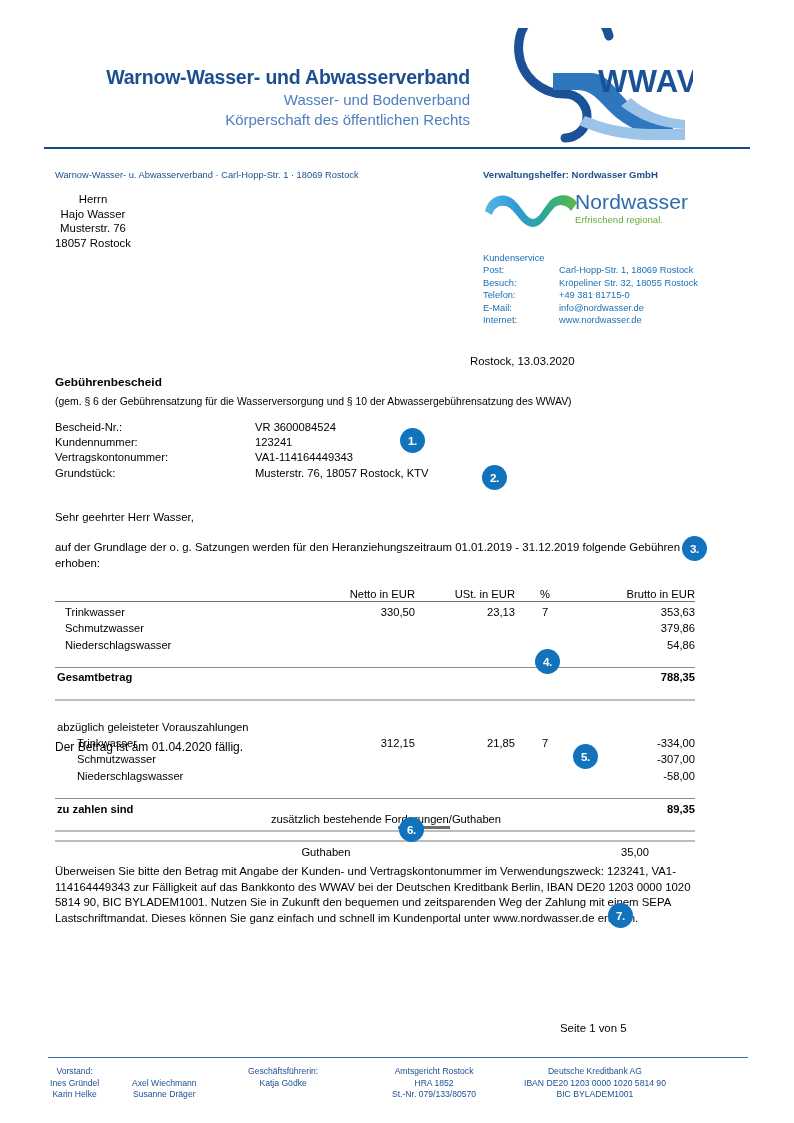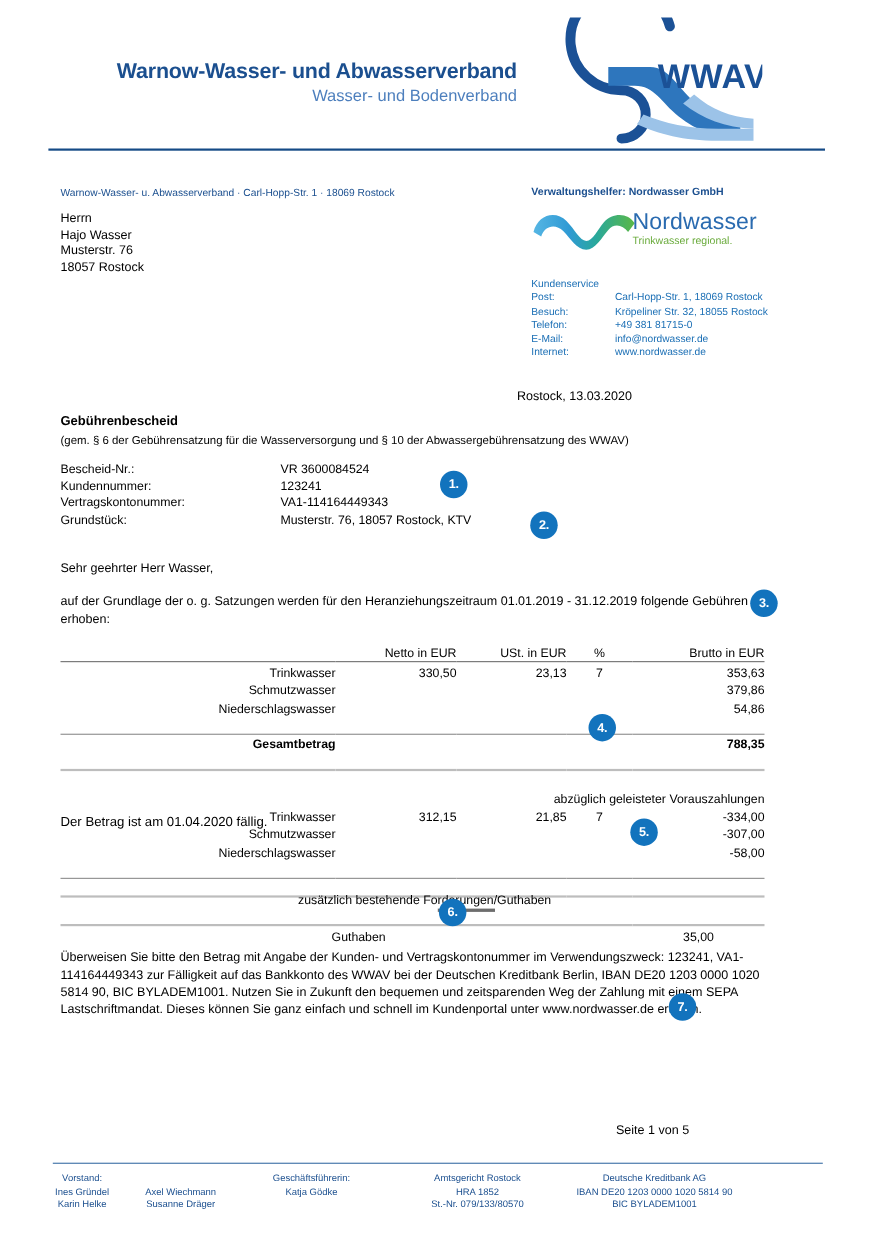--- a/index.html
+++ b/index.html
@@ -17,21 +17,21 @@
   }
   .page {
     position: absolute;
     inset: 0;
     background: #ffffff;
   }
 
   
   .header {
     position: absolute;
-    left: 0; top: 4px;
+    left: 0; top: 16px;
     width: 632px;
     height: 140px;
   }
   .brand-block {
     position: absolute;
     left: 40px;
     top: 50px;
     width: 430px;
     text-align: right;
   }
@@ -82,21 +82,21 @@
     white-space: nowrap;
   }
   .address-block {
     position: absolute;
     left: 55px;
     top: 192px;
     font-size: 11.4px;
     color: #000;
     line-height: 14.6px;
   }
-  .address-block div { white-space: nowrap; }
+  .address-block div { white-space: nowrap; text-align: center; }
 
   
   .nw-panel {
     position: absolute;
     left: 483px;
     top: 169px;
     width: 260px;
   }
   .nw-title {
     font-size: 9.6px;
@@ -202,21 +202,21 @@
     top: 580px;
     width: 640px;
     font-size: 11.2px;
     border-collapse: collapse;
   }
   .tbl td, .tbl th {
     padding: 0;
     font-weight: normal;
     vertical-align: bottom;
   }
-  .tbl .c-label { text-align: right; padding-left: 10px; }
+  .tbl .c-label { text-align: left; padding-left: 10px; }
   .tbl .c-label.lvl2 { padding-left: 22px; }
   .tbl .c-label.lvl0 { padding-left: 2px; }
   .tbl .c-net, .tbl .c-vat, .tbl .c-pct, .tbl .c-gross { text-align: right; }
   .tbl .c-pct { text-align: center; }
   .tbl thead th { height: 20px; font-size: 11.2px; }
   .tbl tbody tr { height: 16.4px; }
   .rule-thin td {
     border-bottom: 1px solid #8c8c8c;
     height: 1px; font-size: 0; line-height: 0;
   }
@@ -324,20 +324,21 @@
 </style>
 </head>
 <body>
 
 <div class="page">
 
   <div class="header">
     <div class="brand-block">
       <div class="brand-line1">Warnow-Wasser- und Abwasserverband</div>
       <div class="brand-line2">Wasser- und Bodenverband</div>
+      <div class="brand-line3">Körperschaft des öffentlichen Rechts</div>
     </div>
 
     <div class="wwav-logo">
       <svg width="180" height="115" viewBox="0 0 180 115" xmlns="http://www.w3.org/2000/svg">
 
         <path d="M96 8 A46 46 0 1 0 52 66 A22 22 0 0 1 52 110" fill="none" stroke="#1b5196" stroke-width="9" stroke-linecap="round"></path>
 
         <path d="M40 45 L78 45 C96 45 104 66 120 78 C132 87 146 92 160 93 L160 110 C140 110 120 103 104 90 C88 77 82 62 64 62 L40 62 Z" fill="#2e76bd"></path>
 
         <path d="M72 88 C92 96 112 101 140 101 L172 101 L172 112 L140 112 C108 112 86 106 66 97 Z" fill="#9cc3e8"></path>
@@ -372,21 +373,21 @@
               <stop offset="62%" stop-color="#29a89b"></stop>
               <stop offset="100%" stop-color="#5bb847"></stop>
             </linearGradient>
           </defs>
           <path d="M2 22 C6 6 22 2 32 12 C40 20 44 30 50 30 C56 30 60 20 66 13 C74 4 88 4 94 14
                    L88 22 C83 15 75 14 70 20 C64 27 58 38 50 38 C41 38 36 28 29 21 C22 14 12 16 9 26 Z" fill="url(#nwgrad)"></path>
         </svg>
       </div>
       <div class="nw-wordmark">
         <div class="nw-name">Nordwasser</div>
-        <div class="nw-tag">Trinkwasser regional.</div>
+        <div class="nw-tag">Erfrischend regional.</div>
       </div>
     </div>
 
     <div class="nw-contact">
       <div class="kundenservice">Kundenservice</div>
       <div class="nw-row">
         <span class="nw-label">Post:</span>
         <span class="nw-val">Carl-Hopp-Str. 1, 18069 Rostock</span>
       </div>
       <div class="nw-row">
@@ -512,20 +513,27 @@
       <tr>
         <td class="c-label lvl2">Niederschlagswasser</td>
         <td class="c-net"></td>
         <td class="c-vat"></td>
         <td class="c-pct"></td>
         <td class="c-gross">-58,00</td>
       </tr>
       <tr class="rule-thin">
           <td colspan="5"></td>
         </tr>
+      <tr class="bold">
+        <td class="c-label lvl0">zu zahlen sind</td>
+        <td class="c-net"></td>
+        <td class="c-vat"></td>
+        <td class="c-pct"></td>
+        <td class="c-gross">89,35</td>
+      </tr>
       <tr class="rule-thick">
           <td colspan="5"></td>
         </tr>
     </tbody>
   </table>
 
   <div class="due-line">Der Betrag ist am 01.04.2020 fällig.</div>
 
   <table class="tbl2">
     <colgroup>

